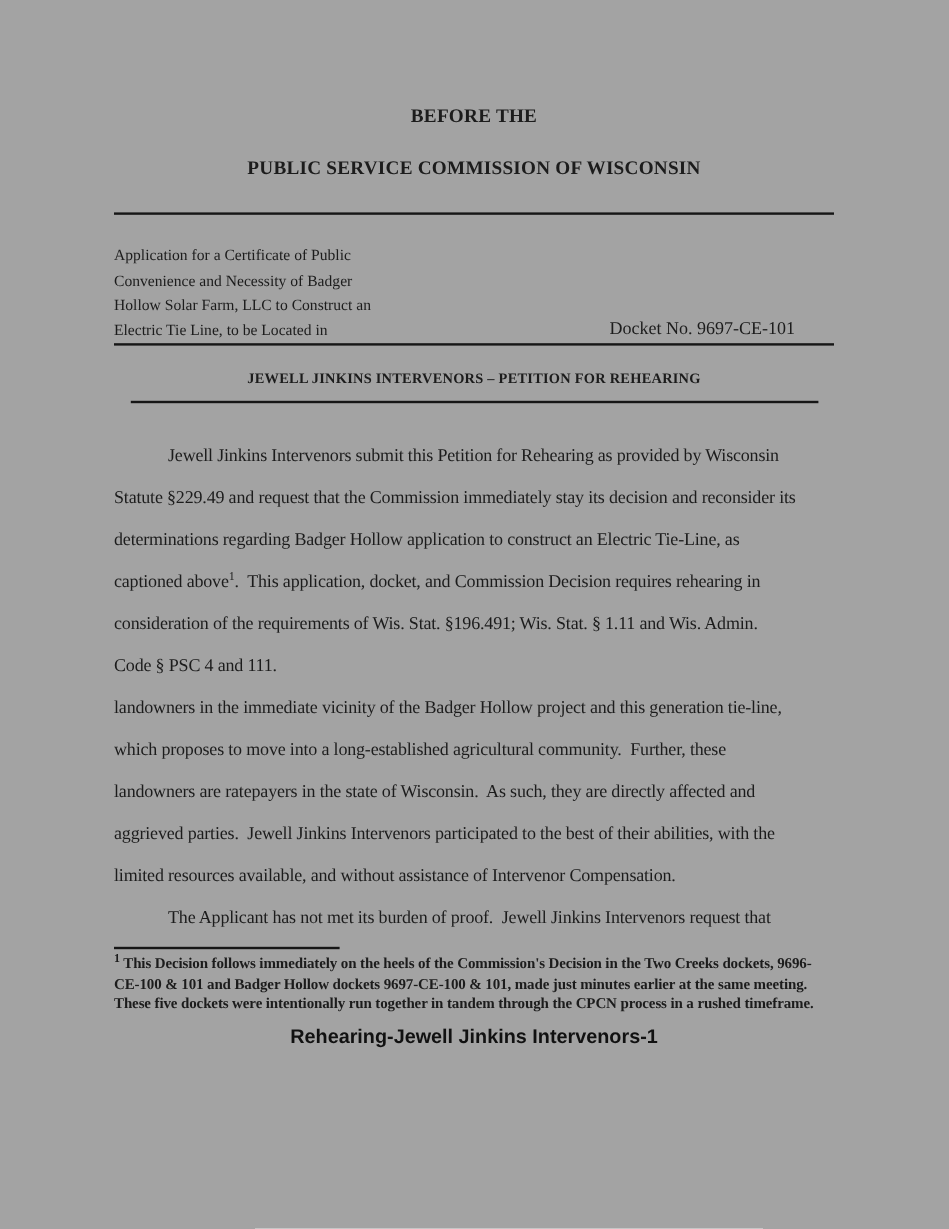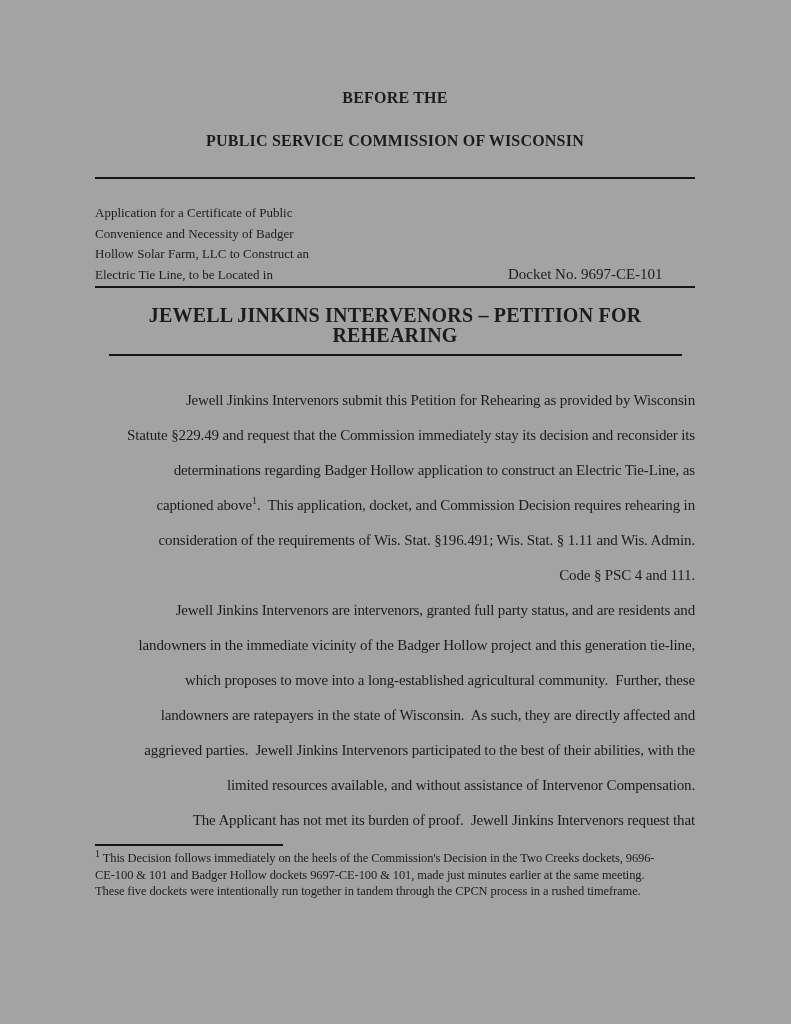--- a/index.html
+++ b/index.html
@@ -21,31 +21,31 @@
 
   .rule { border: none; border-top: 2px solid #161616; margin: 0; }
   .rule-top { margin-top: 27px; }
 
   .caption-row { position: relative; margin-top: 24px; }
   .caption-line { font-size: 13px; line-height: 20.5px; white-space: pre; }
   .docket { position: absolute; left: 413px; top: 61px; font-size: 15px; line-height: 20.5px; }
 
   .rule-caption { margin-top: 1px; }
 
-  .doc-title { margin-top: 17px; font-size: 20px; font-weight: bold; line-height: 20px; letter-spacing: 0.2px; }
+  .doc-title { margin-top: 17px; font-size: 12px; font-weight: bold; line-height: 20px; letter-spacing: 0.2px; }
   .rule-title { margin-top: 9px; margin-left: 14px; width: 573px; }
 
-  .body-text { margin-top: 27px; text-align: right; }
+  .body-text { margin-top: 27px; }
   .bl { font-size: 15px; line-height: 35px; white-space: pre; letter-spacing: -0.15px; }
   .bl.indent { padding-left: 45px; }
   .bl sup, .fn-line sup { font-size: 10px; line-height: 0; vertical-align: super; }
 
   .footnote-sep { border: none; border-top: 2px solid #161616; width: 188px; margin: 6px 0 0 0; }
   .footnote { margin-top: 4px; }
-  .fn-line { font-size: 12.5px; line-height: 16.5px; white-space: pre; letter-spacing: -0.1px; }
+  .fn-line { font-size: 12.5px; line-height: 16.5px; white-space: pre; letter-spacing: -0.1px; font-weight: bold; }
 
   .page-footer {
     margin-top: 9px;
     font-family: "Liberation Sans", "DejaVu Sans", sans-serif;
     font-weight: bold;
     font-size: 16.5px;
     line-height: 20px;
     text-align: center;
     color: #111111;
   }
@@ -81,21 +81,20 @@
     <div>
       <div class="bl indent">Jewell Jinkins Intervenors submit this Petition for Rehearing as provided by Wisconsin</div>
       <div class="bl">Statute §229.49 and request that the Commission immediately stay its decision and reconsider its</div>
       <div class="bl">determinations regarding Badger Hollow application to construct an Electric Tie-Line, as</div>
       <div class="bl"><span>captioned above</span><sup>1</sup><span>.  This application, docket, and Commission Decision requires rehearing in</span></div>
       <div class="bl">consideration of the requirements of Wis. Stat. §196.491; Wis. Stat. § 1.11 and Wis. Admin.</div>
       <div class="bl">Code § PSC 4 and 111.</div>
     </div>
 
     <div>
-      <div class="bl indent">Jewell Jinkins Intervenors are intervenors, granted full party status, and are residents and</div>
       <div class="bl">landowners in the immediate vicinity of the Badger Hollow project and this generation tie-line,</div>
       <div class="bl">which proposes to move into a long-established agricultural community.  Further, these</div>
       <div class="bl">landowners are ratepayers in the state of Wisconsin.  As such, they are directly affected and</div>
       <div class="bl">aggrieved parties.  Jewell Jinkins Intervenors participated to the best of their abilities, with the</div>
       <div class="bl">limited resources available, and without assistance of Intervenor Compensation.</div>
     </div>
 
     <div>
       <div class="bl indent">The Applicant has not met its burden of proof.  Jewell Jinkins Intervenors request that</div>
     </div>
@@ -103,14 +102,15 @@
   </div>
 
   <hr class="footnote-sep">
 
   <div class="footnote">
     <div class="fn-line"><sup>1</sup><span> This Decision follows immediately on the heels of the Commission's Decision in the Two Creeks dockets, 9696-</span></div>
     <div class="fn-line">CE-100 &amp; 101 and Badger Hollow dockets 9697-CE-100 &amp; 101, made just minutes earlier at the same meeting.</div>
     <div class="fn-line">These five dockets were intentionally run together in tandem through the CPCN process in a rushed timeframe.</div>
   </div>
 
+  <div class="page-footer">Rehearing-Jewell Jinkins Intervenors-1</div>
 
 </div>
 
 </body></html>

